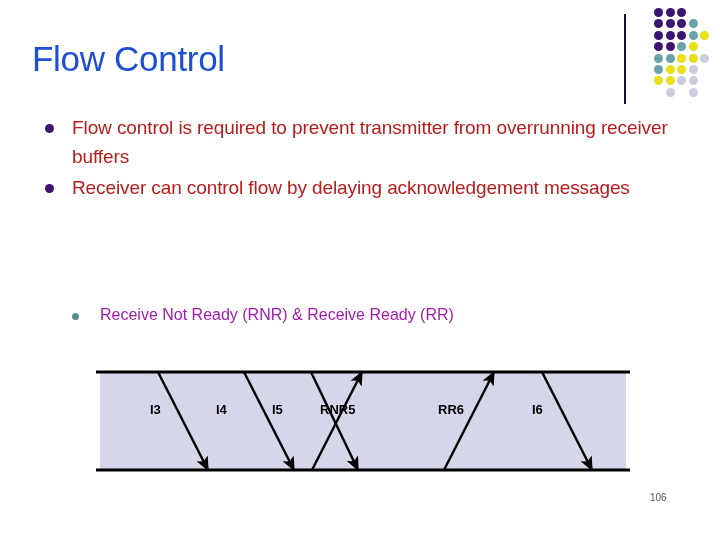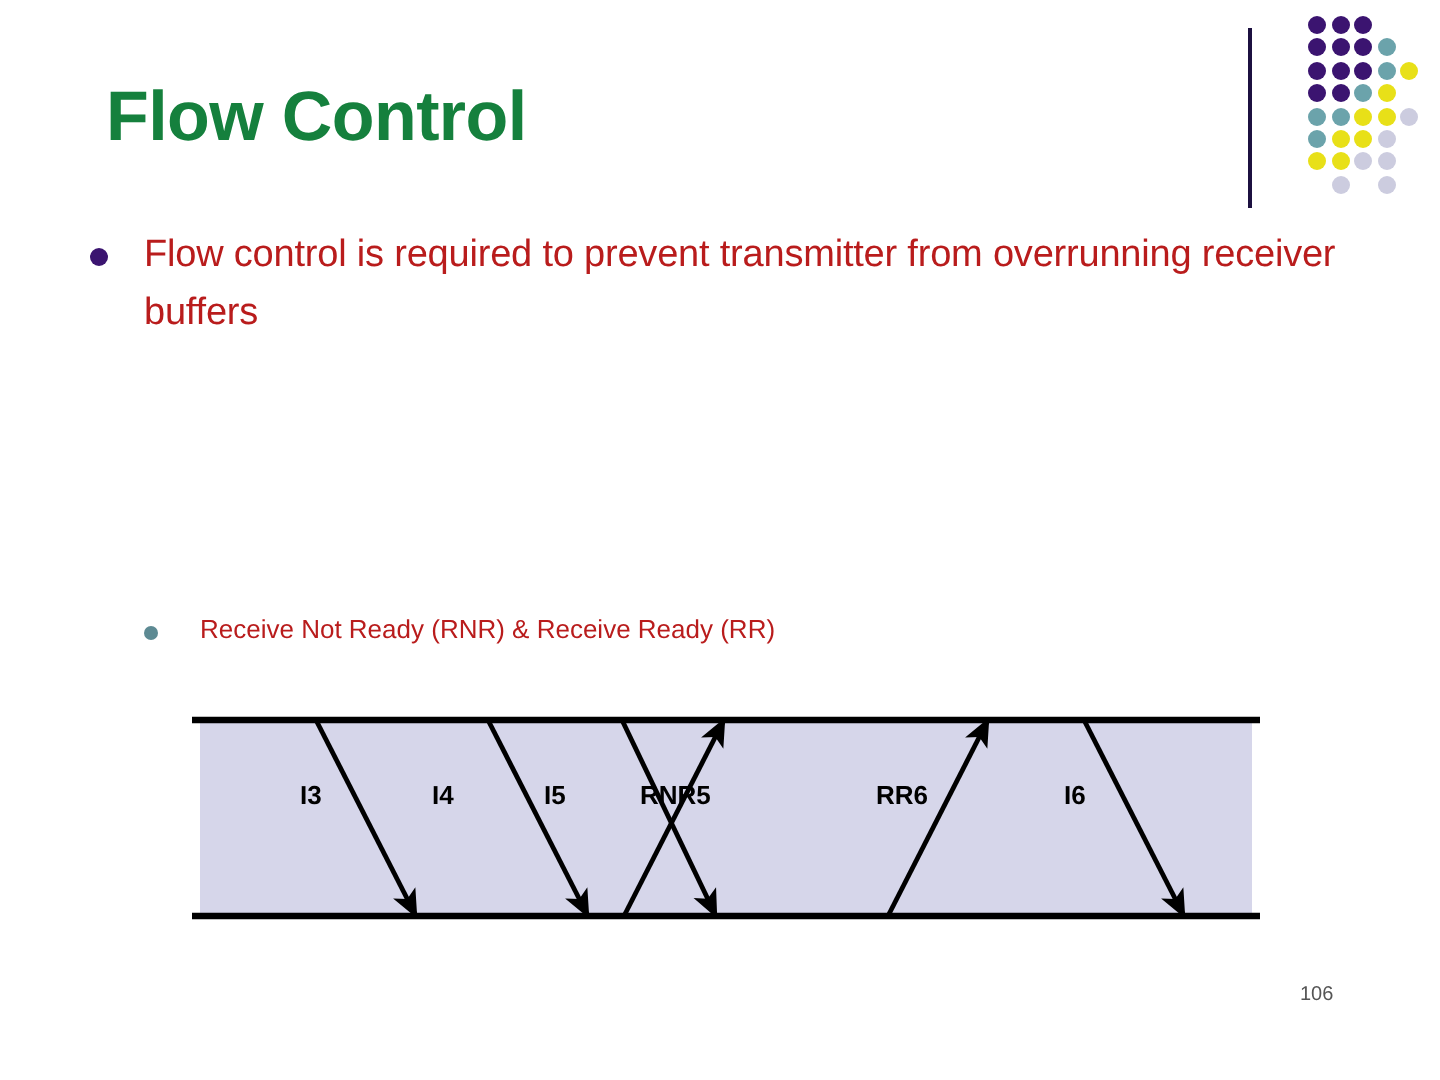--- a/index.html
+++ b/index.html
@@ -49,26 +49,26 @@
   .dot {
     position: absolute;
     width: 9px;
     height: 9px;
     border-radius: 50%;
   }
 
   
   #title {
     position: absolute;
-    left: 53px;
+    left: 32px;
     top: 40px;
     width: 560px;
     font-size: 35px;
-    font-weight: bold;
-    color: #15803d;
+    font-weight: normal;
+    color: #1d4ed8;
     letter-spacing: -0.3px;
     line-height: 1.1;
     white-space: nowrap;
   }
 
   
   #body {
     position: absolute;
     left: 40px;
     top: 113px;
@@ -106,31 +106,31 @@
   #subbullet .sub-mark {
     position: absolute;
     left: 4px;
     top: 8px;
     width: 7px;
     height: 7px;
     border-radius: 50%;
     background: #5d8a93;
   }
   #subbullet .sub-text {
-    font-size: 13px;
+    font-size: 16px;
     line-height: 20px;
-    color: #b91c1c;
+    color: #a21caf;
     white-space: nowrap;
   }
 
   
   #diagram {
     position: absolute;
     left: 96px;
-    top: 350px;
+    top: 362px;
     width: 534px;
     height: 122px;
   }
   #diagram svg {
     display: block;
   }
   .dlabel {
     font-family: "Liberation Sans", sans-serif;
     font-size: 13px;
     font-weight: bold;
@@ -192,20 +192,24 @@
 
   <div id="title">Flow Control</div>
 
   <div id="body">
 
     <div class="bullet-row">
       <span class="bullet-mark"></span>
       <span class="bullet-text">Flow control is required to prevent transmitter from overrunning receiver buffers</span>
     </div>
 
+    <div class="bullet-row">
+      <span class="bullet-mark"></span>
+      <span class="bullet-text">Receiver can control flow by delaying acknowledgement messages</span>
+    </div>
 
 
   </div>
 
   <div id="subbullet">
     <span class="sub-mark"></span>
     <span class="sub-text">Receive Not Ready (RNR) &amp;  Receive Ready (RR)</span>
   </div>
 
   <div id="diagram">

